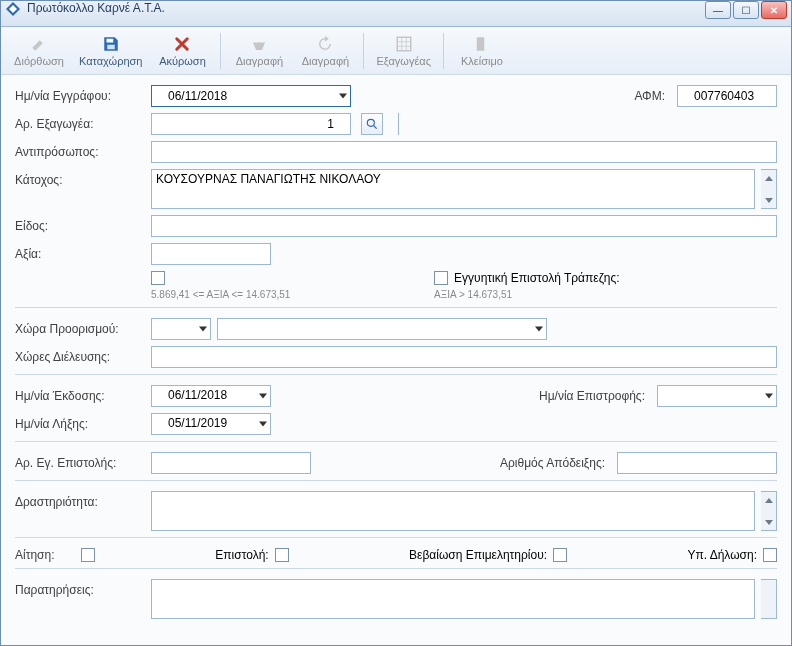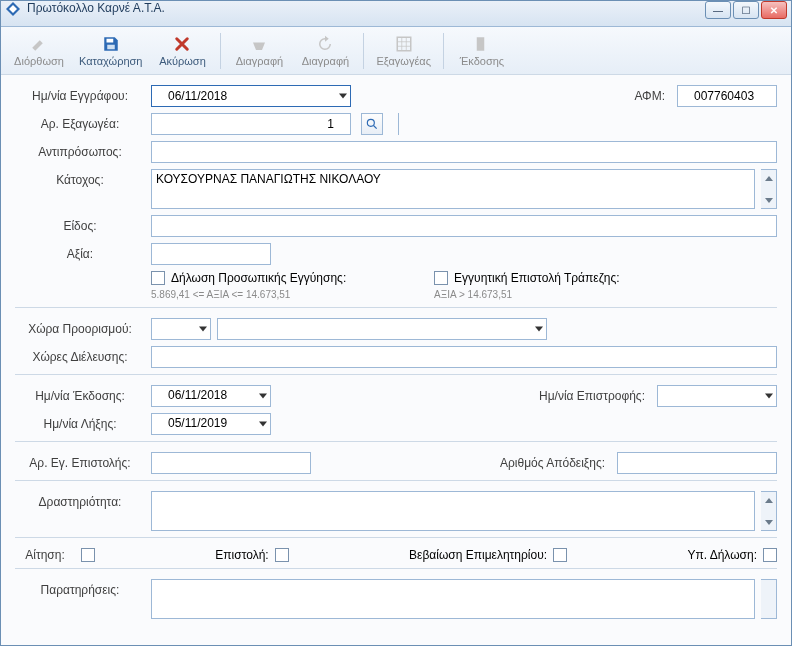--- a/index.html
+++ b/index.html
@@ -12,21 +12,21 @@
   .winbtn.close { background: linear-gradient(#f6c1bf,#e86a63); color:#fff; font-weight:bold; border-color:#c0392b; }
   .toolbar { height: 48px; background: linear-gradient(#f6f9fd,#e6eef7); display: flex; align-items: center; padding: 0 6px; border-bottom: 1px solid #cdd9e6; gap: 2px; }
   .tbtn { display: flex; flex-direction: column; align-items: center; justify-content: center; min-width: 64px; height: 44px; color: #8b8b8b; padding: 2px 6px; }
   .tbtn.active { color: #3d5b7c; }
   .tbtn .ticon { width: 18px; height: 18px; margin-bottom: 2px; }
   .tbtn .tlabel { font-size: 11px; }
   .tsep { width:1px; height:36px; background:#c4d2e2; margin:0 4px; }
   .body { flex:1; padding: 10px 14px; overflow: hidden; background:#fafbfd; }
   .heading { font-size: 18px; color: #3d5b7c; margin: 2px 0 10px 0; }
   .row { display: flex; align-items: center; margin-bottom: 6px; gap: 6px; }
-  .lbl { width: 130px; color: #3f3f3f; text-align: center; }
+  .lbl { width: 130px; color: #3f3f3f; text-align: left; }
   .lbl.small { width: auto; }
   input[type=text], .combo, textarea, .datebox { border: 1px solid #9db8d6; background:#fff; height: 22px; padding: 2px 16px; }
   .combo { display:flex; align-items:center; position:relative; padding-right:18px; }
   .combo .caret { position:absolute; right:3px; top:50%; transform:translateY(-50%); width:0;height:0;border-left:4px solid transparent;border-right:4px solid transparent;border-top:5px solid #333; }
   .datebox { width: 120px; position:relative; padding-right:18px; }
   .datebox .caret { position:absolute; right:3px; top:50%; transform:translateY(-50%); width:0;height:0;border-left:4px solid transparent;border-right:4px solid transparent;border-top:5px solid #333; }
   .spacer { flex:1; }
   .txt-right { text-align:right; }
   .multiline { display:flex; align-items:stretch; }
   .multiline .ta { flex:1; border:1px solid #9db8d6; background:#fff; height:40px; padding:2px 4px; position:relative; }
@@ -96,21 +96,21 @@
           <rect x="3" y="3" width="18" height="18" fill="none" stroke="#c6c6c6" stroke-width="2"></rect>
           <path d="M3 9h18M3 15h18M9 3v18M15 3v18" stroke="#c6c6c6" stroke-width="1"></path>
         </svg>
       <span class="tlabel">Εξαγωγέας</span>
     </div>
     <div class="tsep"></div>
     <div class="tbtn">
       <svg class="ticon" viewBox="0 0 24 24">
           <rect x="5" y="3" width="10" height="18" fill="#c6c6c6"></rect>
         </svg>
-      <span class="tlabel">Έκδοσης</span>
+      <span class="tlabel">Κλείσιμο</span>
     </div>
   </div>
 
   <div class="body">
 
     <div class="row">
       <div class="lbl">Ημ/νία Εγγράφου:</div>
       <div class="combo" style="width:200px;border:1px solid #2d6ab4;">
         <span>06/11/2018</span>
         <span class="caret"></span>
@@ -155,21 +155,20 @@
       <input type="text" style="flex: 1 1 0%;" value="">
     </div>
     <div class="row">
       <div class="lbl">Αξία:</div>
       <input type="text" style="width: 120px;" value="">
     </div>
 
     <div class="row">
       <div class="lbl"></div>
       <div class="chk"></div>
-      <span>Δήλωση Προσωπικής Εγγύησης:</span>
       <div class="spacer"></div>
       <div style="width:45%;display:flex;align-items:center;gap:6px;">
         <div class="chk"></div>
         <span>Εγγυητική Επιστολή Τράπεζης:</span>
       </div>
     </div>
     <div class="row" style="margin-top:-4px;">
       <div class="lbl"></div>
       <span class="subtext">5.869,41 &lt;= ΑΞΙΑ &lt;= 14.673,51</span>
       <div class="spacer"></div>

